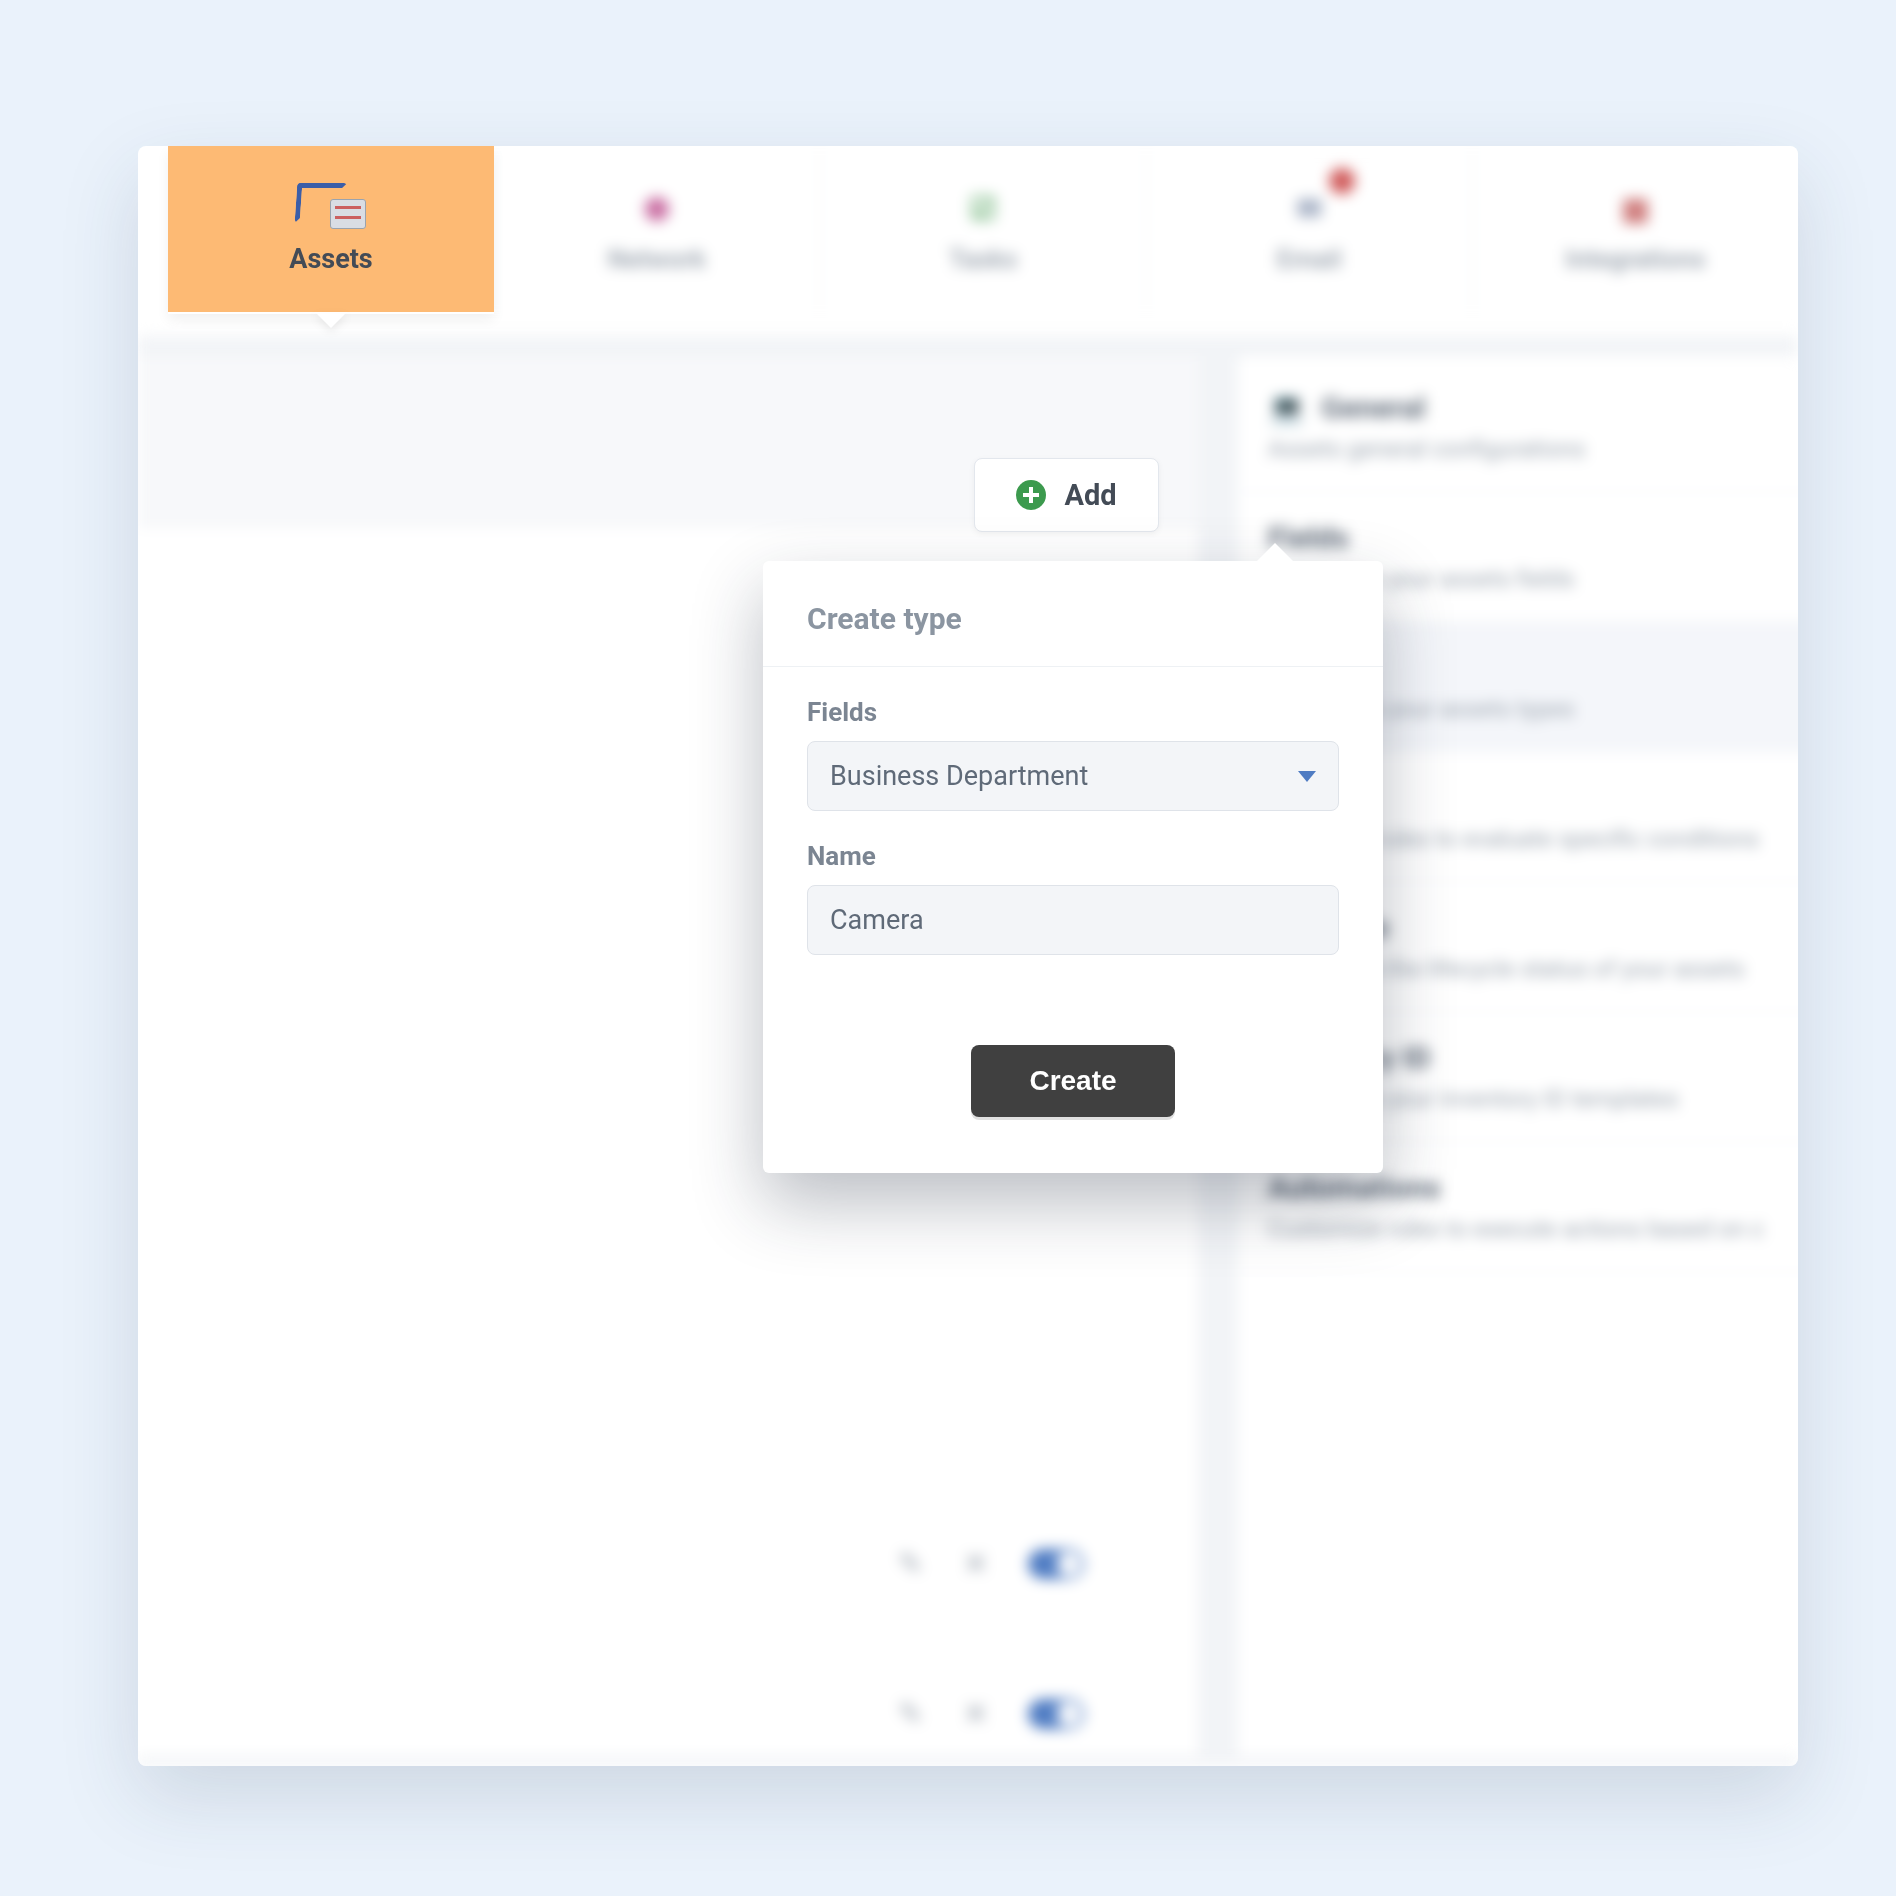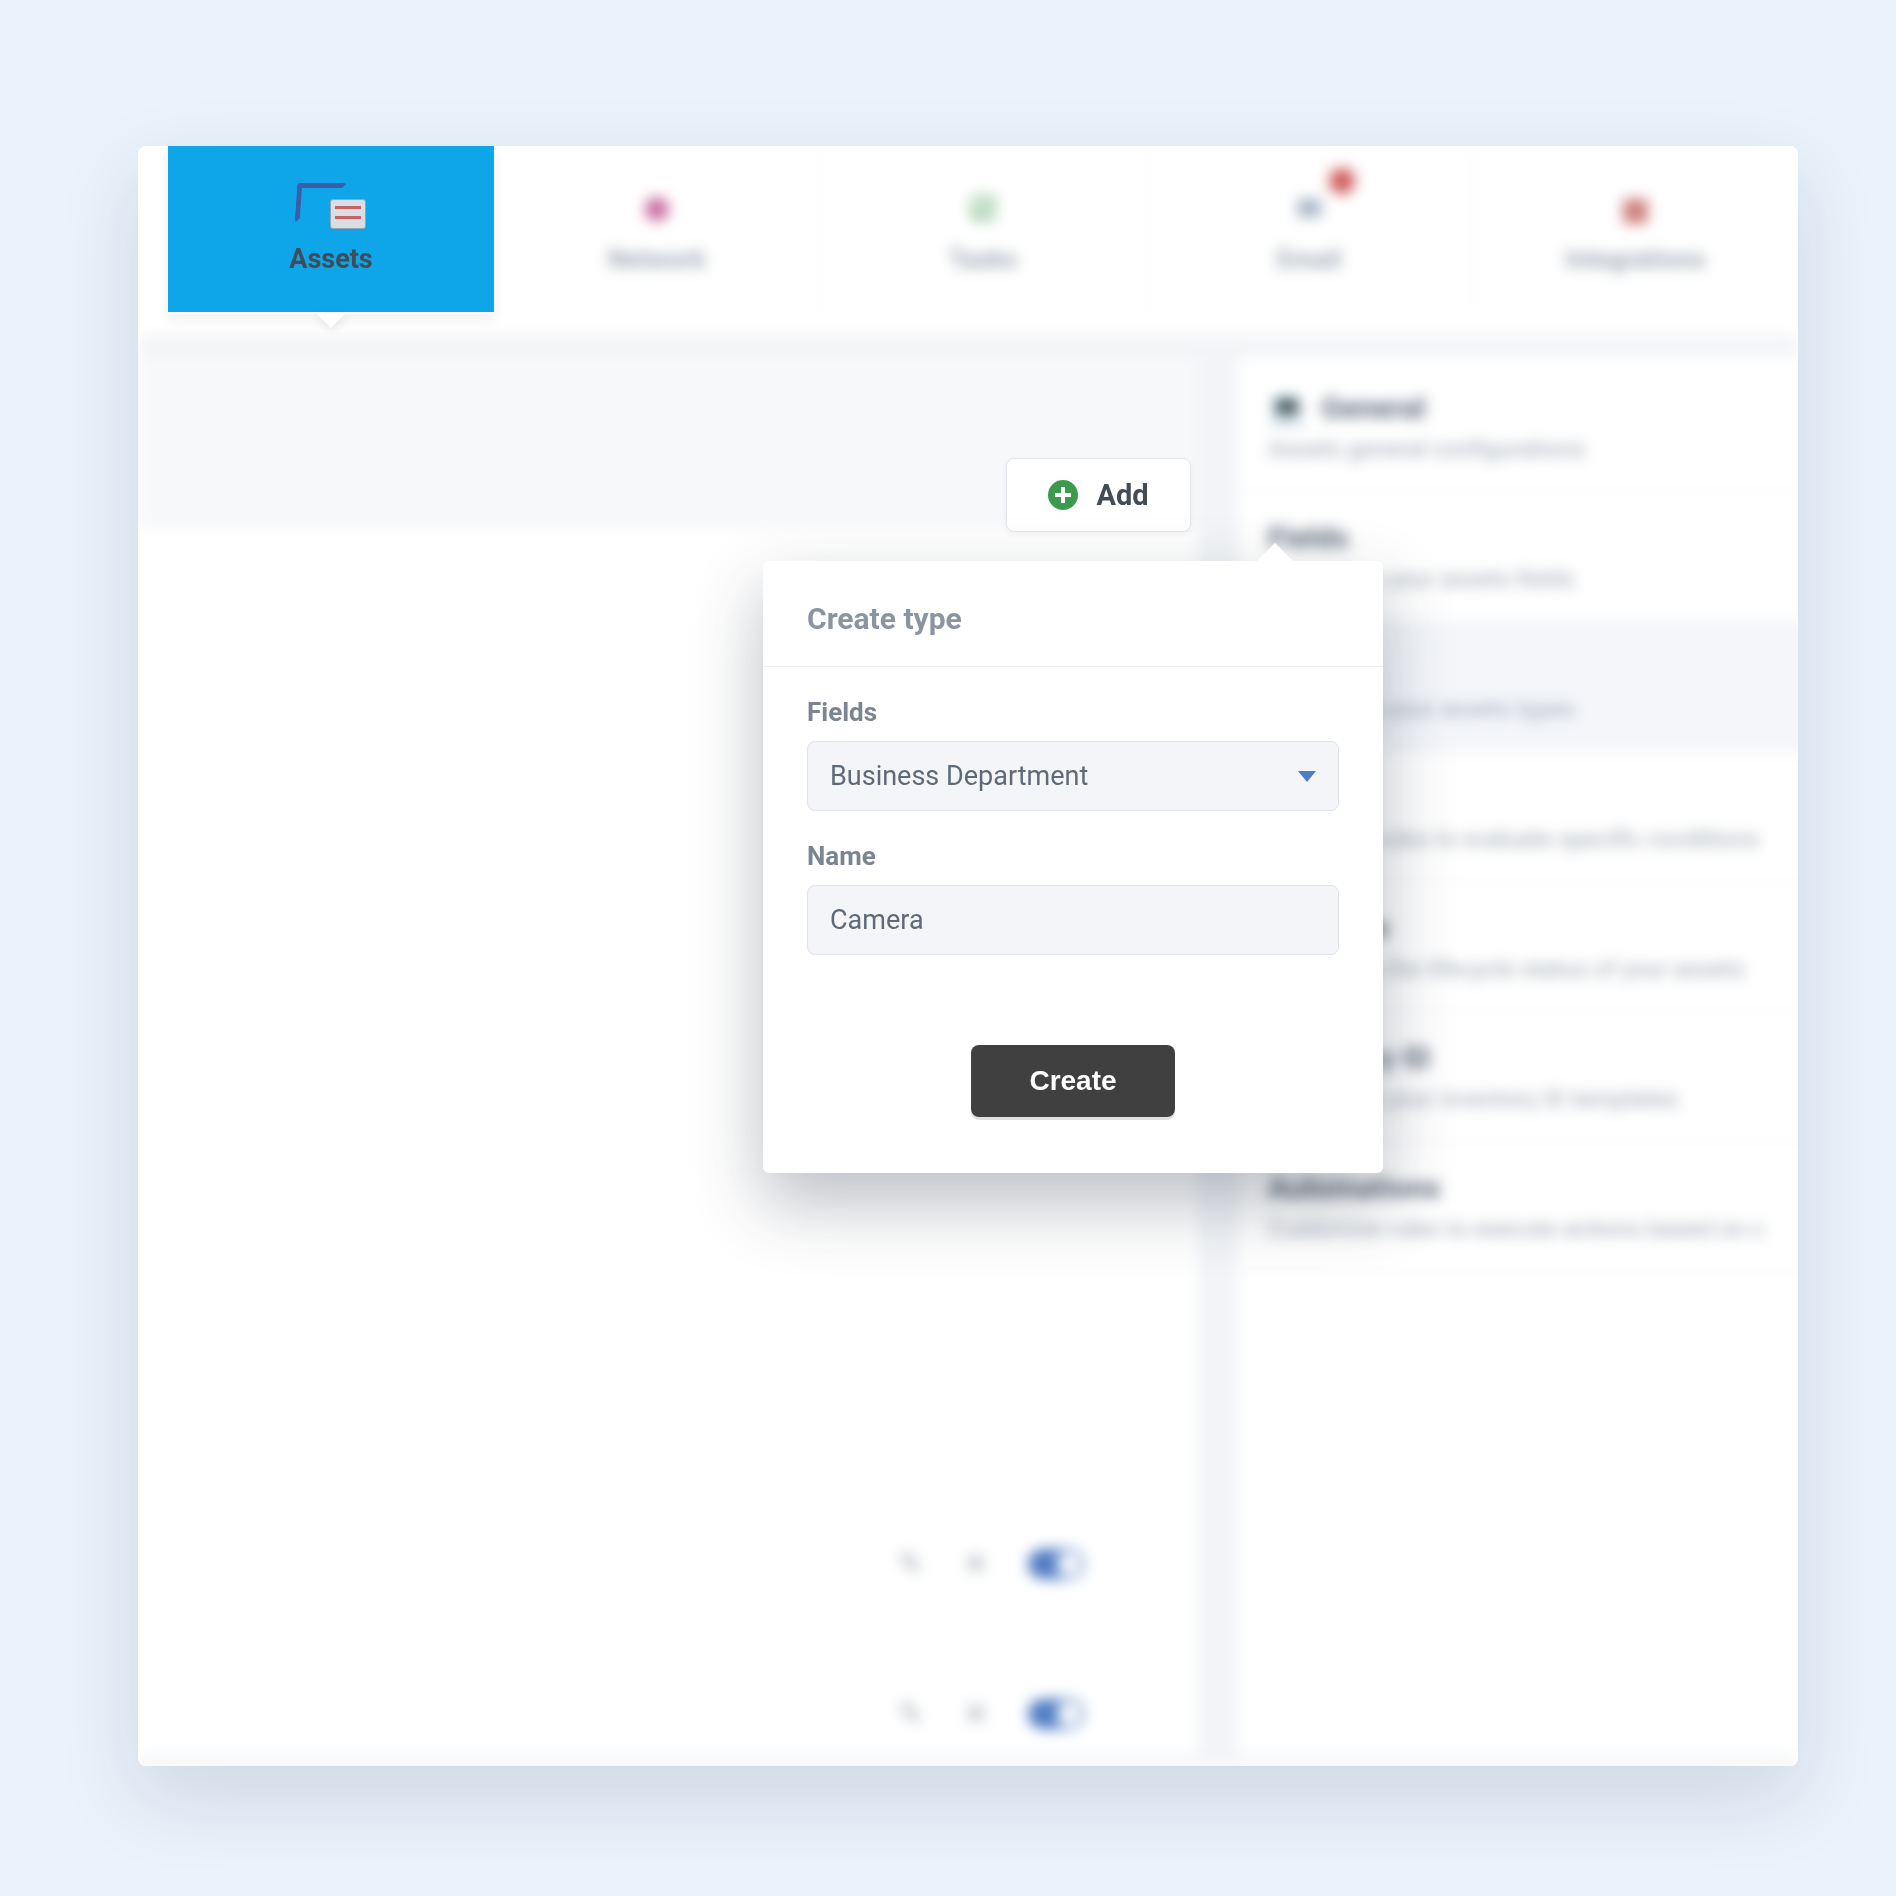--- a/index.html
+++ b/index.html
@@ -165,21 +165,21 @@
     inset: 0;
   }
 
   
   .tab-assets-sharp {
     position: absolute;
     left: 30px;
     top: 0;
     width: 326px;
     height: 168px;
-    background: #0ea5e9;
+    background: #fdba74;
     display: flex;
     flex-direction: column;
     align-items: center;
     justify-content: center;
     gap: 14px;
     border-bottom: 2px solid #ffffff;
     box-shadow: 0 6px 12px rgba(0,0,0,0.06);
   }
   .tab-assets-sharp .label {
     color: #434b56;
@@ -249,21 +249,20 @@
     border-radius: 8px;
     display: flex;
     align-items: center;
     justify-content: center;
     gap: 18px;
     color: #434b56;
     font-size: 29px;
     font-weight: 700;
     box-shadow: 0 2px 6px rgba(0,0,0,0.05);
     cursor: pointer;
-    margin-left: 32px;
   }
   .add-button .plus {
     width: 30px;
     height: 30px;
     border-radius: 50%;
     background: #3c9a4e;
     position: relative;
   }
   .add-button .plus::before,
   .add-button .plus::after {

